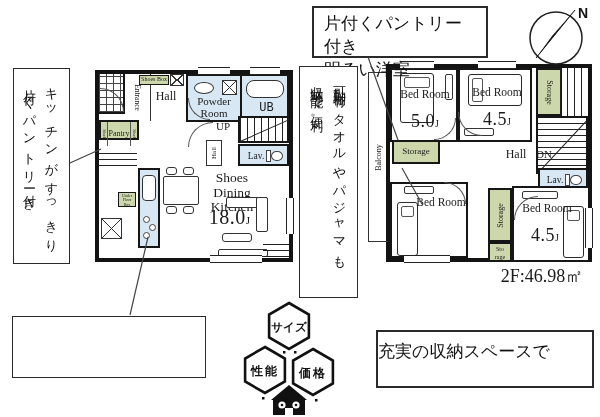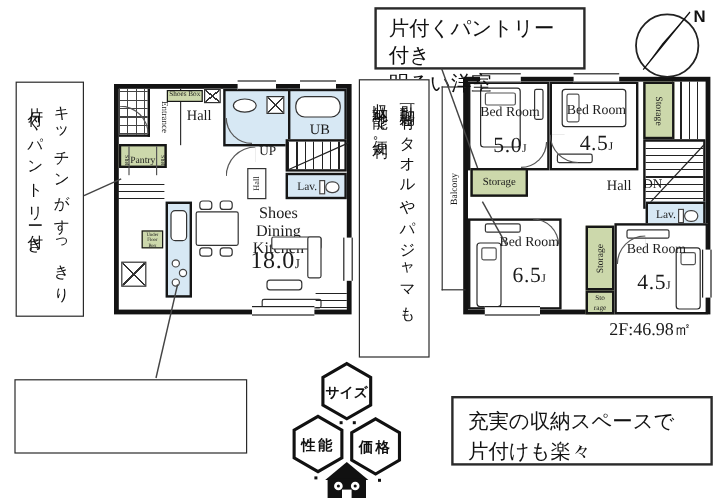--- a/index.html
+++ b/index.html
@@ -63,25 +63,26 @@
   <div class="xbox" style="left:170px;top:74px;width:14px;height:12px;"></div>
   <div class="lbl" style="left:148px;top:90px;width:36px;font-size:12px;">Hall</div>
 
   <div class="room green" style="left:188px;top:75px;width:24px;height:9px;border-width:1px;">
     <div class="lbl" style="left:0;right:0;top:0;font-size:6px;">Shelf</div>
   </div>
 
   <div class="room blue" style="left:186px;top:74px;width:56px;height:48px;">
     <div class="furn" style="left:6px;top:6px;width:20px;height:12px;border-radius:50%;"></div>
     <div class="xbox" style="right:3px;top:4px;width:15px;height:15px;"></div>
+    <div class="lbl" style="left:4px;right:4px;top:20px;font-size:11px;">Powder Room</div>
   </div>
 
   <div class="room blue" style="left:240px;top:74px;width:49px;height:48px;">
     <div class="furn" style="left:4px;top:4px;width:38px;height:18px;border-radius:8px;"></div>
-    <div class="lbl" style="left:4px;right:0;top:26px;font-size:12px;">UB</div>
+    <div class="lbl" style="left:4px;right:0;top:26px;font-size:12px;font-family:Liberation Mono, monospace;">UB</div>
   </div>
 
   <div class="room green" style="left:99px;top:120px;width:40px;height:20px;">
     <div class="vwrap" style="left:0;top:0;width:7px;height:24px;border-right:1px solid #555;">
       <span class="rotcw" style="font-size:5px;">Shelf</span>
     </div>
     <div class="vwrap" style="right:0;top:0;width:7px;height:24px;border-left:1px solid #555;">
       <span class="rotcw" style="font-size:5px;">Shelf</span>
     </div>
     <div class="lbl" style="left:7px;right:7px;top:8px;font-size:8px;">Pantry</div>
@@ -191,23 +192,20 @@
     <div class="toilet-tank" style="right:16px;top:4px;width:5px;height:12px;"></div>
     <div class="toilet-bowl" style="right:4px;top:5px;width:12px;height:10px;"></div>
   </div>
 
   <div class="room" style="left:390px;top:182px;width:78px;height:76px;">
     <div class="furn" style="left:12px;top:2px;width:30px;height:8px;"></div>
     <div class="bed v" style="left:5px;top:18px;width:21px;height:54px;">
         <i></i>
       </div>
     <div class="lbl" style="left:24px;width:50px;top:12px;font-size:11.5px;">Bed Room</div>
-    <div class="lbl" style="left:22px;width:54px;top:36px;font-size:18px;">
-      <span class="sz">6.5</span><span class="szu">J</span>
-    </div>
   </div>
 
   <div class="room green" style="left:488px;top:188px;width:24px;height:54px;">
     <div class="vwrap" style="left:0;top:0;right:0;bottom:0;">
       <span class="rotccw" style="font-size:8px;">Storage</span>
     </div>
   </div>
   <div class="room green" style="left:488px;top:242px;width:24px;height:20px;">
     <div class="lbl" style="left:1px;right:1px;top:2px;font-size:6px;line-height:1.25;">Sto rage</div>
   </div>
@@ -226,43 +224,42 @@
   <div class="arc br" style="left:434px;top:118px;width:22px;height:22px;"></div>
   <div class="arc bl" style="left:458px;top:112px;width:24px;height:24px;"></div>
   <div class="arc tr" style="left:444px;top:182px;width:22px;height:22px;"></div>
   <div class="arc tl" style="left:514px;top:196px;width:24px;height:24px;"></div>
 
   <div class="window-h" style="left:400px;top:61px;width:34px;height:8px;"></div>
   <div class="window-h" style="left:478px;top:61px;width:38px;height:8px;"></div>
   <div class="window-v" style="left:585px;top:208px;width:8px;height:40px;"></div>
   <div class="window-h" style="left:404px;top:255px;width:46px;height:8px;"></div>
 
-  <div class="lbl" style="left:490px;top:267px;width:104px;font-size:15px;">2F:46.98㎡</div>
+  <div class="lbl" style="left:490px;top:267px;width:104px;font-size:18px;">2F:46.98㎡</div>
 
   <div class="note" style="left:312px;top:6px;width:176px;height:52px;padding:5px 10px;font-size:17px;line-height:1.35;">
     <div>片付くパントリー付き</div>
     <div>明るい洋室</div>
   </div>
 
   <div class="note vnote" style="left:13px;top:68px;width:57px;height:196px;padding:10px 7px;font-size:13px;letter-spacing:4px;line-height:1.7;border-width:1.5px;">
     <div>キッチンがすっきり</div>
     <div>片付くパントリー付き</div>
   </div>
 
   <div class="note vnote" style="left:299px;top:66px;width:59px;height:232px;padding:9px 7px;font-size:13px;letter-spacing:3px;line-height:1.75;border-width:1.5px;">
     <div>可動棚有。タオルやパジャマも</div>
     <div>収納可能で便利。</div>
   </div>
 
   <div class="note" style="left:12px;top:316px;width:194px;height:62px;padding:9px 12px;font-size:16px;line-height:1.5;border-width:1.5px;">
   </div>
 
-  <div class="note" style="left:376px;top:330px;width:218px;height:58px;padding:8px 12px;font-size:17px;line-height:1.45;">
+  <div class="note" style="left:376px;top:330px;width:218px;height:58px;padding:8px 0;font-size:17px;line-height:1.45;">
     <div>充実の収納スペースで</div>
-    <div>片付けも楽々</div>
   </div>
 
   <svg class="abs" style="left:518px;top:2px;" width="80" height="64" viewBox="0 0 80 64">
     <circle cx="38" cy="36" r="26" fill="none" stroke="#222" stroke-width="1.5"></circle>
     <line x1="18" y1="56" x2="57" y2="8" stroke="#111" stroke-width="1"></line>
     <polygon points="18,56 57,8 34,34" fill="#111"></polygon>
     <text x="60" y="16" font-size="14" font-weight="bold" fill="#111">N</text>
   </svg>
 
   <svg class="abs" style="left:238px;top:300px;" width="104" height="117" viewBox="0 0 104 117">

